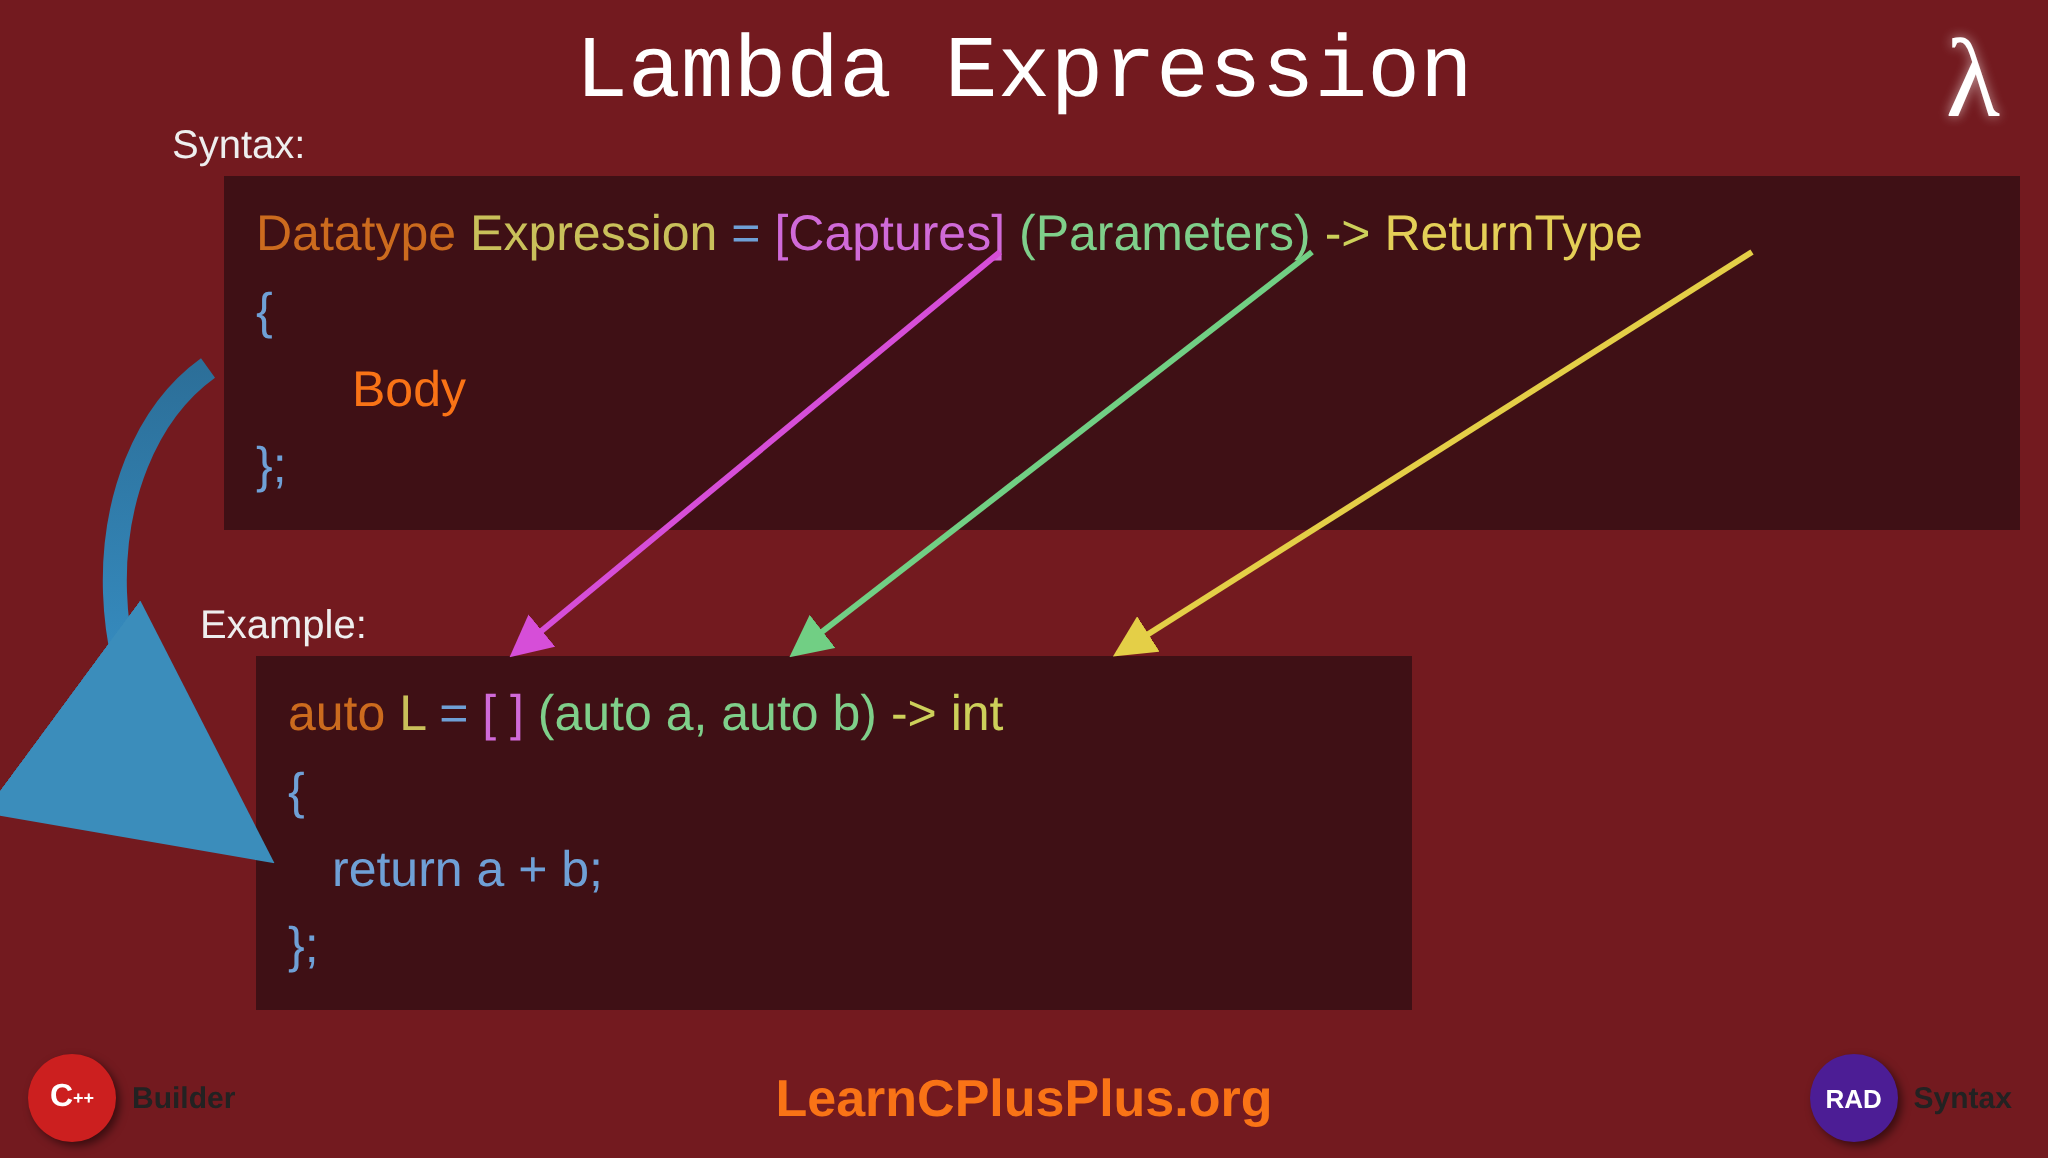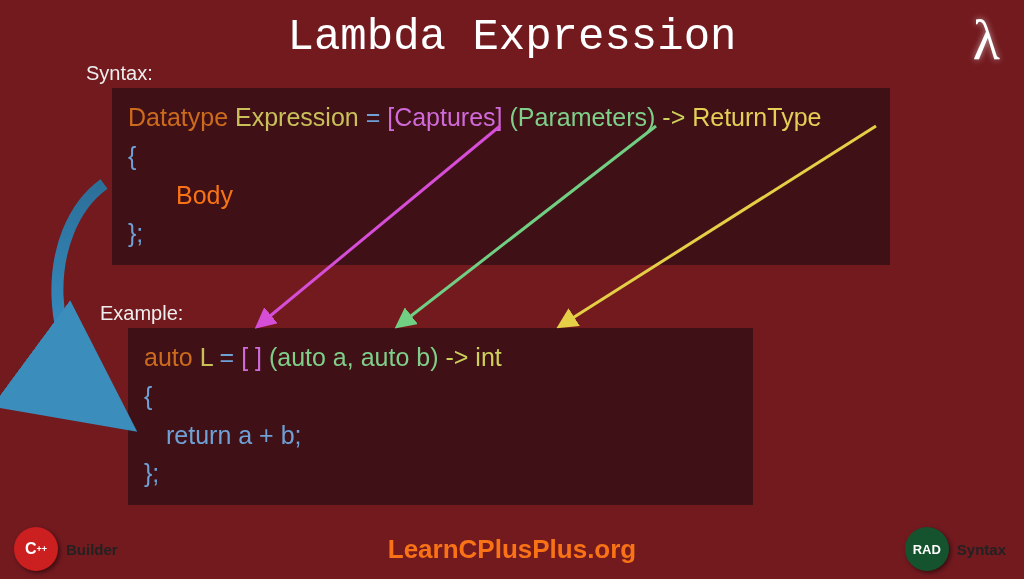--- a/index.html
+++ b/index.html
@@ -7,22 +7,22 @@
   body { background: #731a1f; position: relative; color: #fff; }
 
   .title { position: absolute; top: 12px; left: 0; width: 100%; text-align: center; font-size: 44px; font-weight: 400; font-family: Liberation Mono, monospace; }
   .lambda-glyph { position: absolute; top: 8px; right: 24px; font-size: 56px; font-family: 'Times New Roman', serif; color: #fff; text-shadow: 0 0 6px rgba(255,255,255,0.6); }
 
   .label { position: absolute; font-size: 20px; color: #eee; }
   .label.syntax { top: 62px; left: 86px; }
   .label.example { top: 302px; left: 100px; }
 
   .codebox { position: absolute; background: rgba(20,10,12,0.55); font-family: Arial, Helvetica, sans-serif; font-size: 25px; line-height: 1.55; padding: 10px 16px 12px 16px; }
-  .codebox.syntax-box { top: 88px; left: 112px; width: 778px; }
-  .codebox.example-box { top: 328px; left: 128px; width: 625px; }
+  .codebox.syntax-box { top: 88px; left: 112px; width: 898px; }
+  .codebox.example-box { top: 328px; left: 128px; width: 578px; }
 
   .t-datatype { color: #cc6b1e; }
   .t-expr     { color: #c9c05a; }
   .t-eq       { color: #6fa0d6; }
   .t-capt     { color: #d06ad8; }
   .t-param    { color: #7fcf8a; }
   .t-arrow    { color: #cdd05a; }
   .t-ret      { color: #e4cf57; }
   .t-brace    { color: #6fa0d6; }
   .t-body     { color: #f97316; }
@@ -36,21 +36,21 @@
   .indent2 { display:inline-block; width: 22px; }
 
   svg.arrows { position: absolute; top:0; left:0; width:1024px; height:579px; pointer-events:none; }
 
   .footer { position: absolute; bottom: 0; left: 0; width: 100%; height: 60px; }
   .site { position: absolute; left: 0; width: 100%; text-align: center; bottom: 14px; font-size: 26px; font-weight: 700; color: #f97316; }
 
   .badge-left { position: absolute; left: 14px; bottom: 8px; display:flex; align-items:center; gap:8px; }
   .badge-right { position: absolute; right: 18px; bottom: 8px; display:flex; align-items:center; gap:8px; }
   .circle { width:44px; height:44px; border-radius:50%; background:#cc1f1f; display:flex; align-items:center; justify-content:center; font-weight:700; color:#fff; font-size:16px; box-shadow: 2px 2px 4px rgba(0,0,0,0.5); }
-  .circle.rad { background:#14532d; font-size:13px; }
+  .circle.rad { background:#4c1d95; font-size:13px; }
   .badge-text { color:#222; font-weight:700; font-size:15px; text-shadow:none; }
   .cpp-sub { font-size:9px; vertical-align: sub; }
 </style>
 </head>
 <body>
 
 <div class="title">Lambda Expression</div>
 <div class="lambda-glyph">λ</div>
 
 <div class="label syntax">Syntax:</div>

